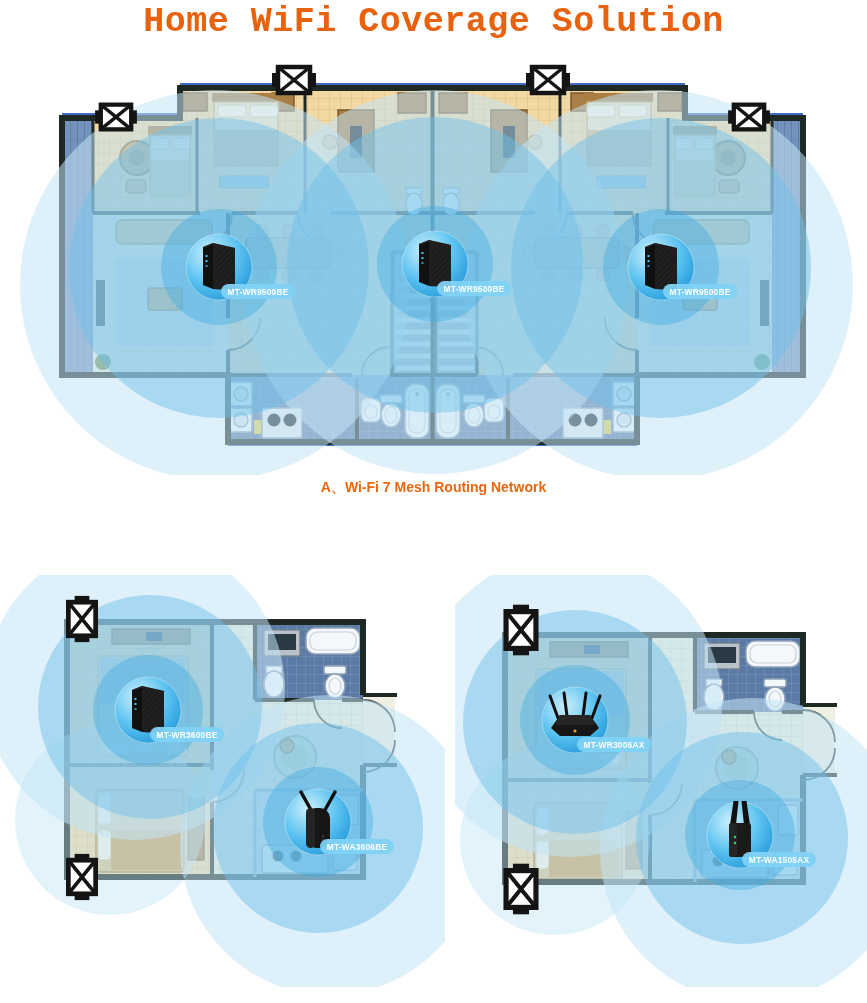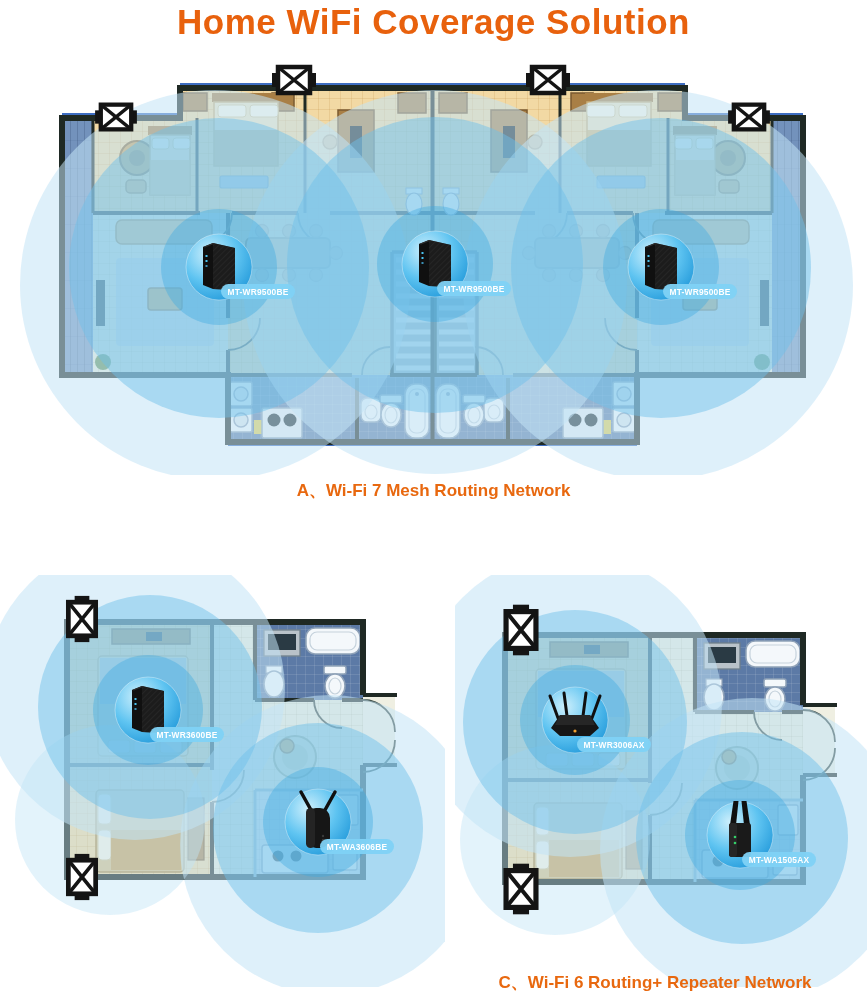--- a/index.html
+++ b/index.html
@@ -1,20 +1,20 @@
 <!DOCTYPE html>
 <html><head>
 <meta charset="utf-8">
 <style>
   html,body{margin:0;padding:0;background:#fff;}
   #stage{position:relative;width:867px;height:1003px;background:#fff;overflow:hidden;
          font-family:"Liberation Sans",sans-serif;}
   .title{position:absolute;top:2px;left:0;width:867px;text-align:center;
-         font-size:35px;font-weight:bold;color:#E8610D;letter-spacing:0.5px;}
-  .caption{position:absolute;font-size:17px;font-weight:bold;color:#E8680F;white-space:nowrap;}
+         font-size:35px;font-weight:bold;color:#E8610D;letter-spacing:0.5px;font-family:Liberation Mono, monospace;}
+  .caption{position:absolute;font-size:14px;font-weight:bold;color:#E8680F;white-space:nowrap;}
   .caption-a{top:479px;left:0;width:867px;text-align:center;}
   .caption-b{top:971px;left:0;width:400px;text-align:center;}
   .caption-c{top:971px;left:455px;width:400px;text-align:center;}
   svg{position:absolute;display:block;}
   #svgA{left:0;top:55px;}
   #svgB{left:0;top:575px;}
   #svgC{left:455px;top:575px;}
   text.pill-label{font-family:"Liberation Sans",sans-serif;font-size:8.4px;font-weight:bold;
                   fill:#ffffff;text-anchor:middle;letter-spacing:0.2px;}
 </style>
@@ -440,15 +440,14 @@
       <circle r="33" fill="none" stroke="rgba(255,255,255,0.35)" stroke-width="1"></circle>
       <g>
           <use href="#devPlug"></use>
         </g>
       <rect x="2" y="17" width="74" height="15" rx="7.5" fill="#7FD2F6" opacity="0.95"></rect>
       <text class="pill-label" x="39" y="28">MT-WA1505AX</text>
     </g>
   </svg>
 
   <div class="caption caption-a">A、Wi-Fi 7 Mesh Routing Network</div>
-  <div class="caption caption-c">C、Wi-Fi 6 Routing+ Repeater Network</div>
 
 </div>
 
 </body></html>

